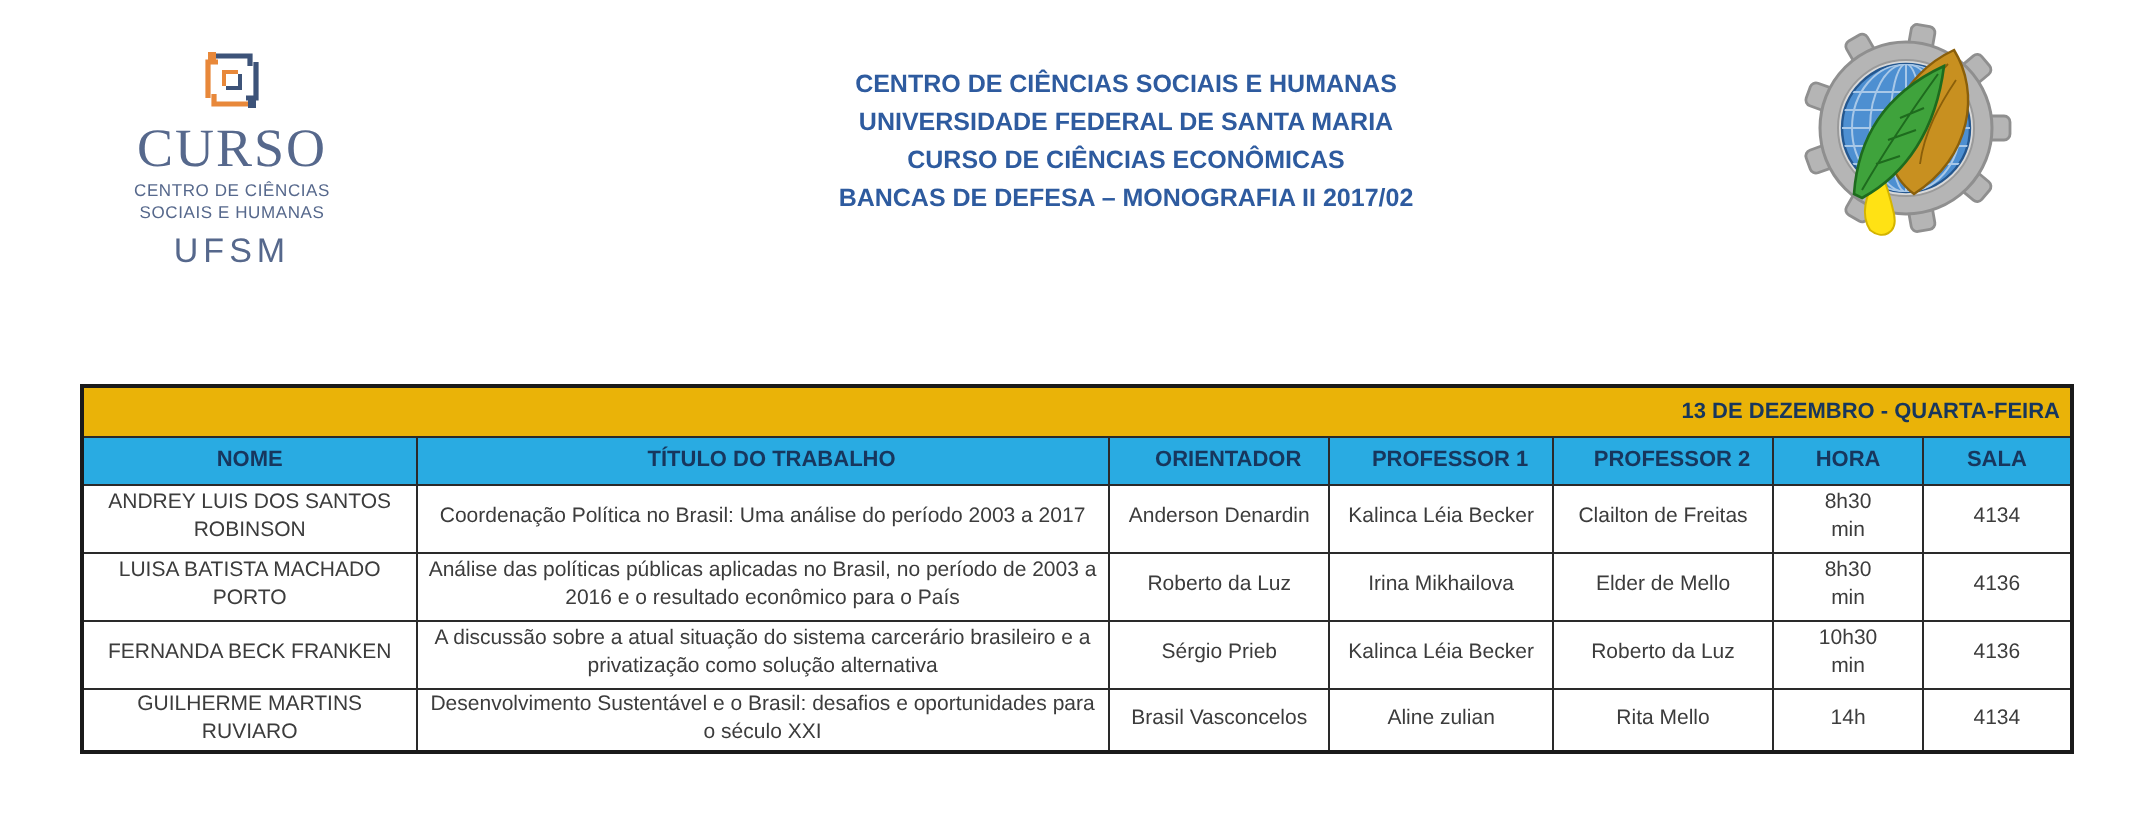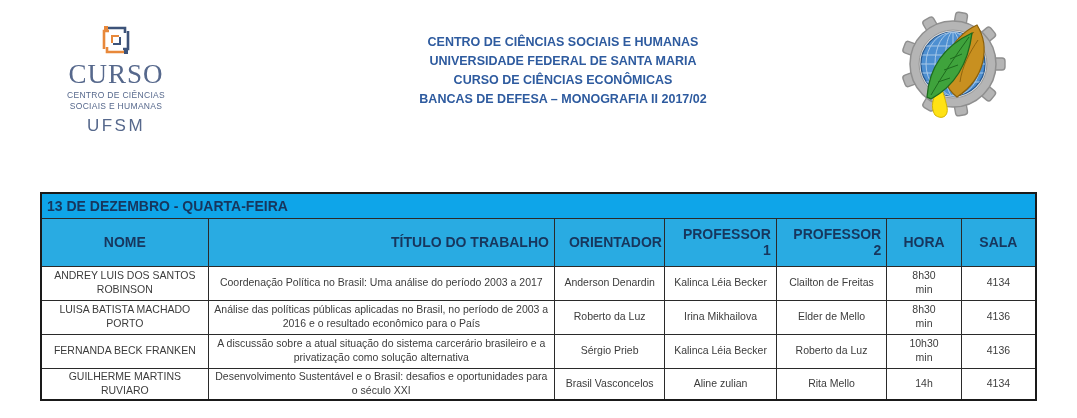--- a/index.html
+++ b/index.html
@@ -68,35 +68,35 @@
     border: 2px solid #1a1a1a;
   }
   table.bancas td, table.bancas th {
     border: 1px solid #2a2a2a;
     font-size: 10.5px;
     padding: 1px 5px;
     overflow: hidden;
   }
   tr.banner-row td {
     height: 25px;
-    background: #0ea5e9;
+    background: #eab308;
     color: #17365d;
     font-weight: bold;
-    font-size: 14px;
-    text-align: left;
+    font-size: 11px;
+    text-align: right;
   }
   tr.cols-row th {
-    height: 48px;
+    height: 24px;
     background: #29abe2;
     color: #17365d;
     font-weight: bold;
-    font-size: 14px;
-    text-align: center;
-  }
-  tr.cols-row th.al-left { text-align: right; padding-left: 14px; }
+    font-size: 11px;
+    text-align: center;
+  }
+  tr.cols-row th.al-left { text-align: center; padding-left: 14px; }
   tr.data-row td {
     height: 34px;
     color: #3c3c3c;
     text-align: center;
     line-height: 1.32;
   }
   tr.data-row:last-child td { height: 32px; }
   td.hora { white-space: pre-line; margin-top: 11px; }
 </style>
 </head>

